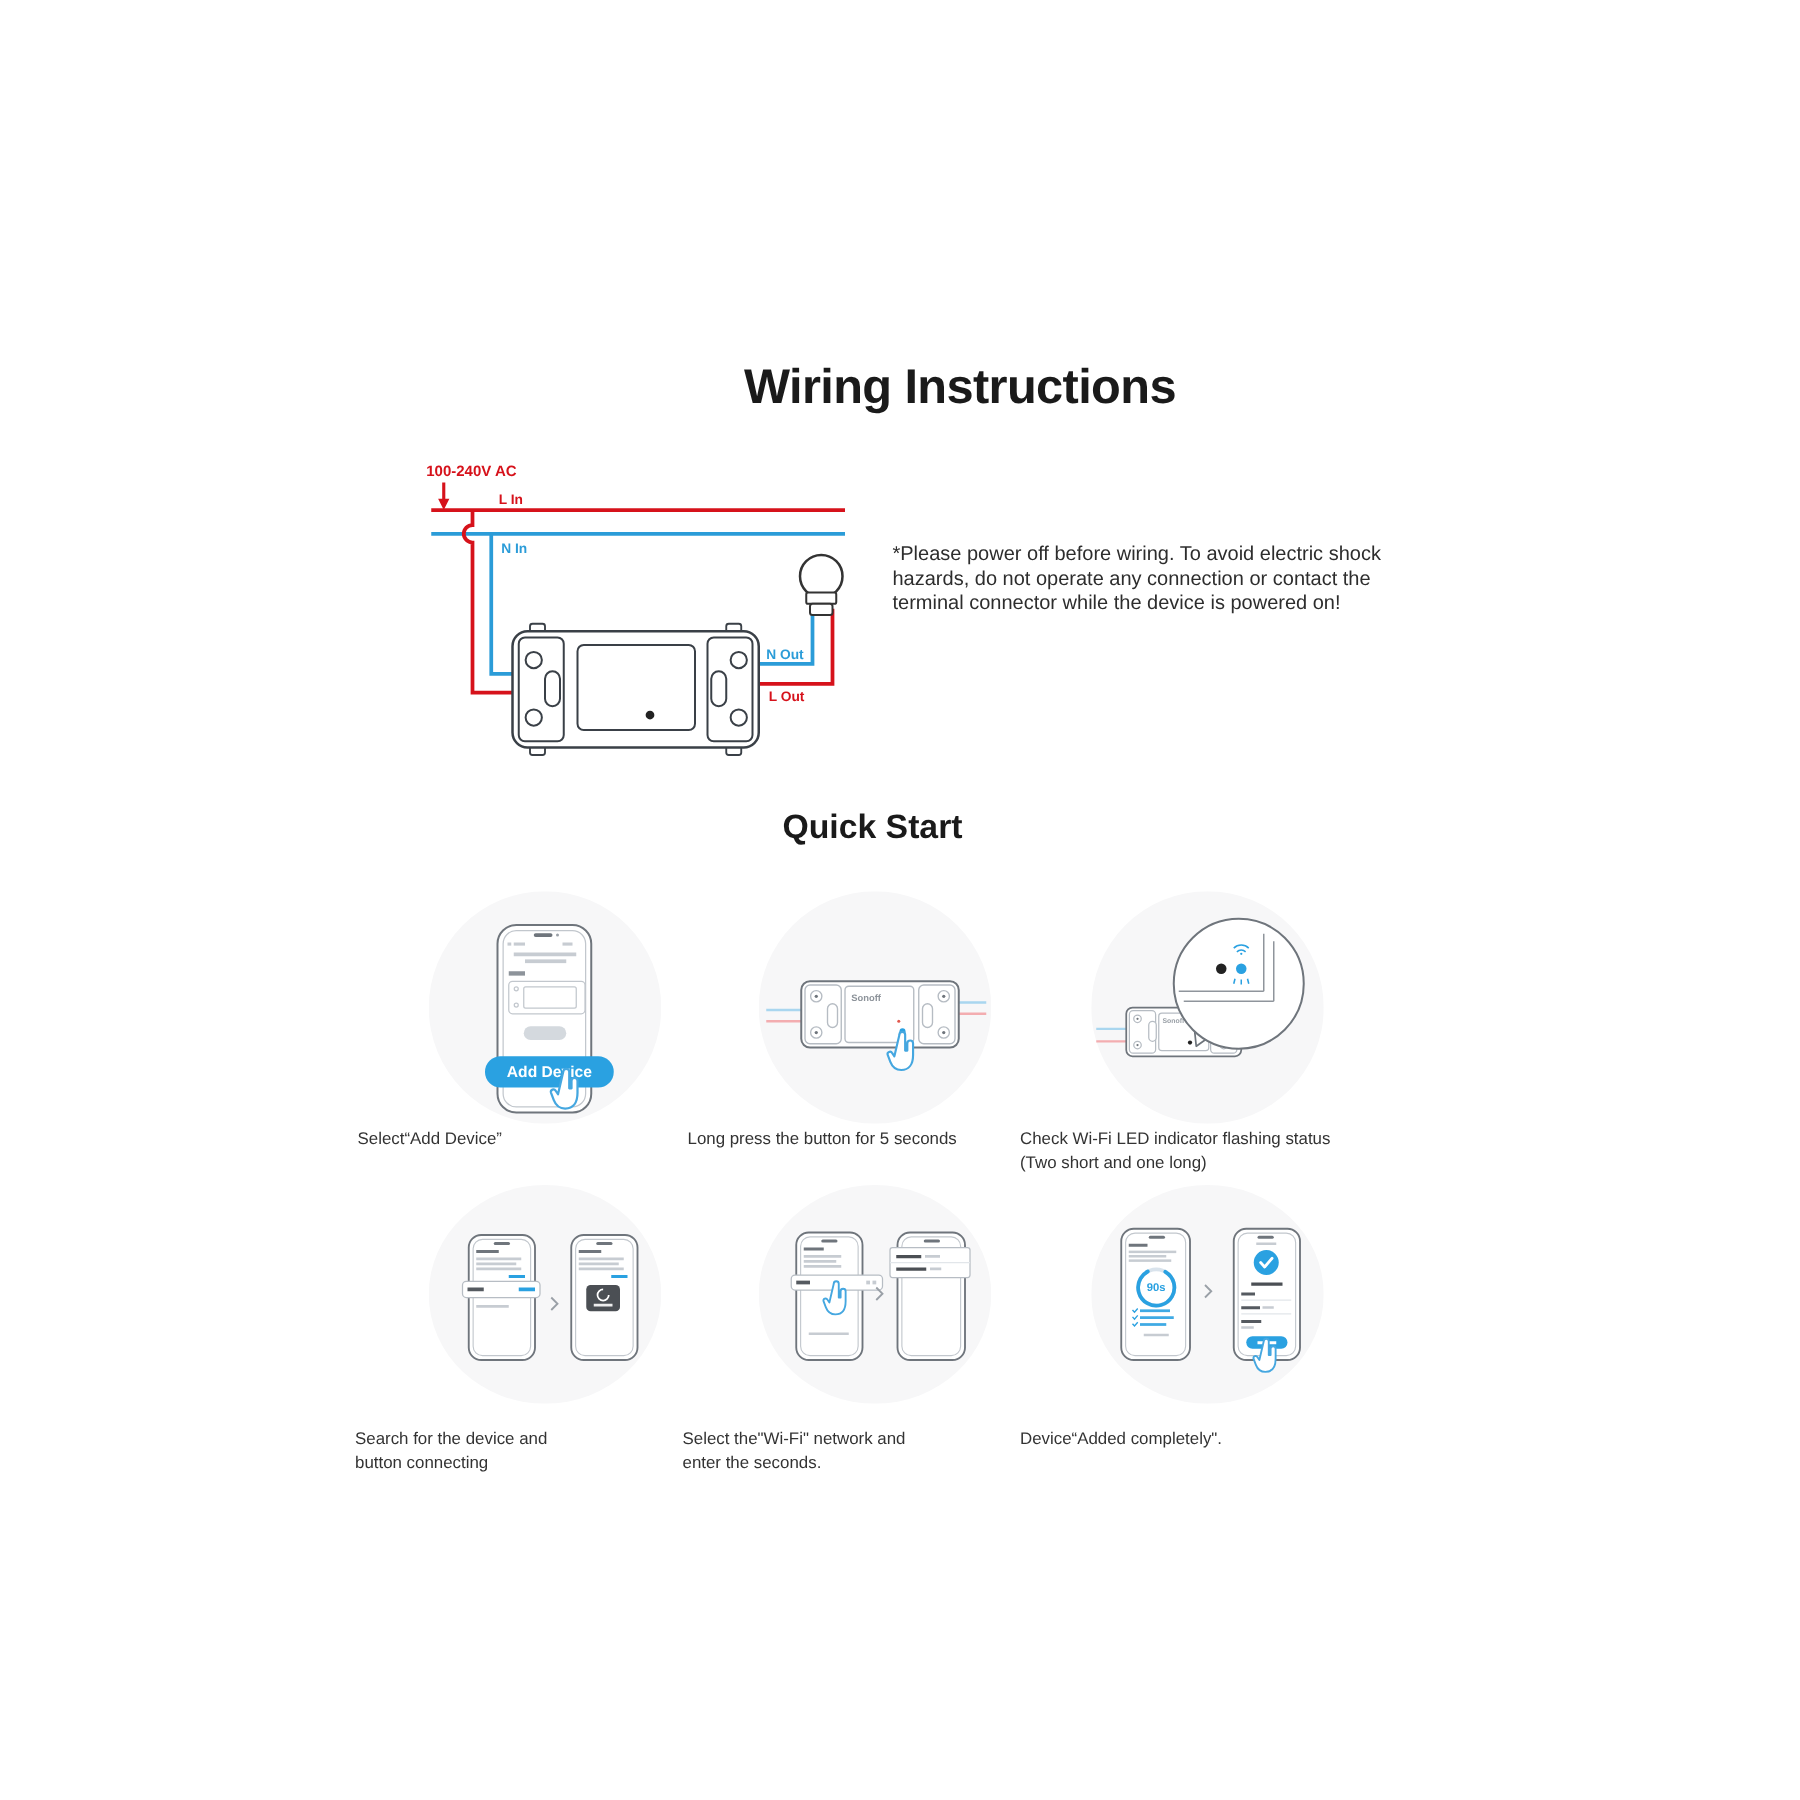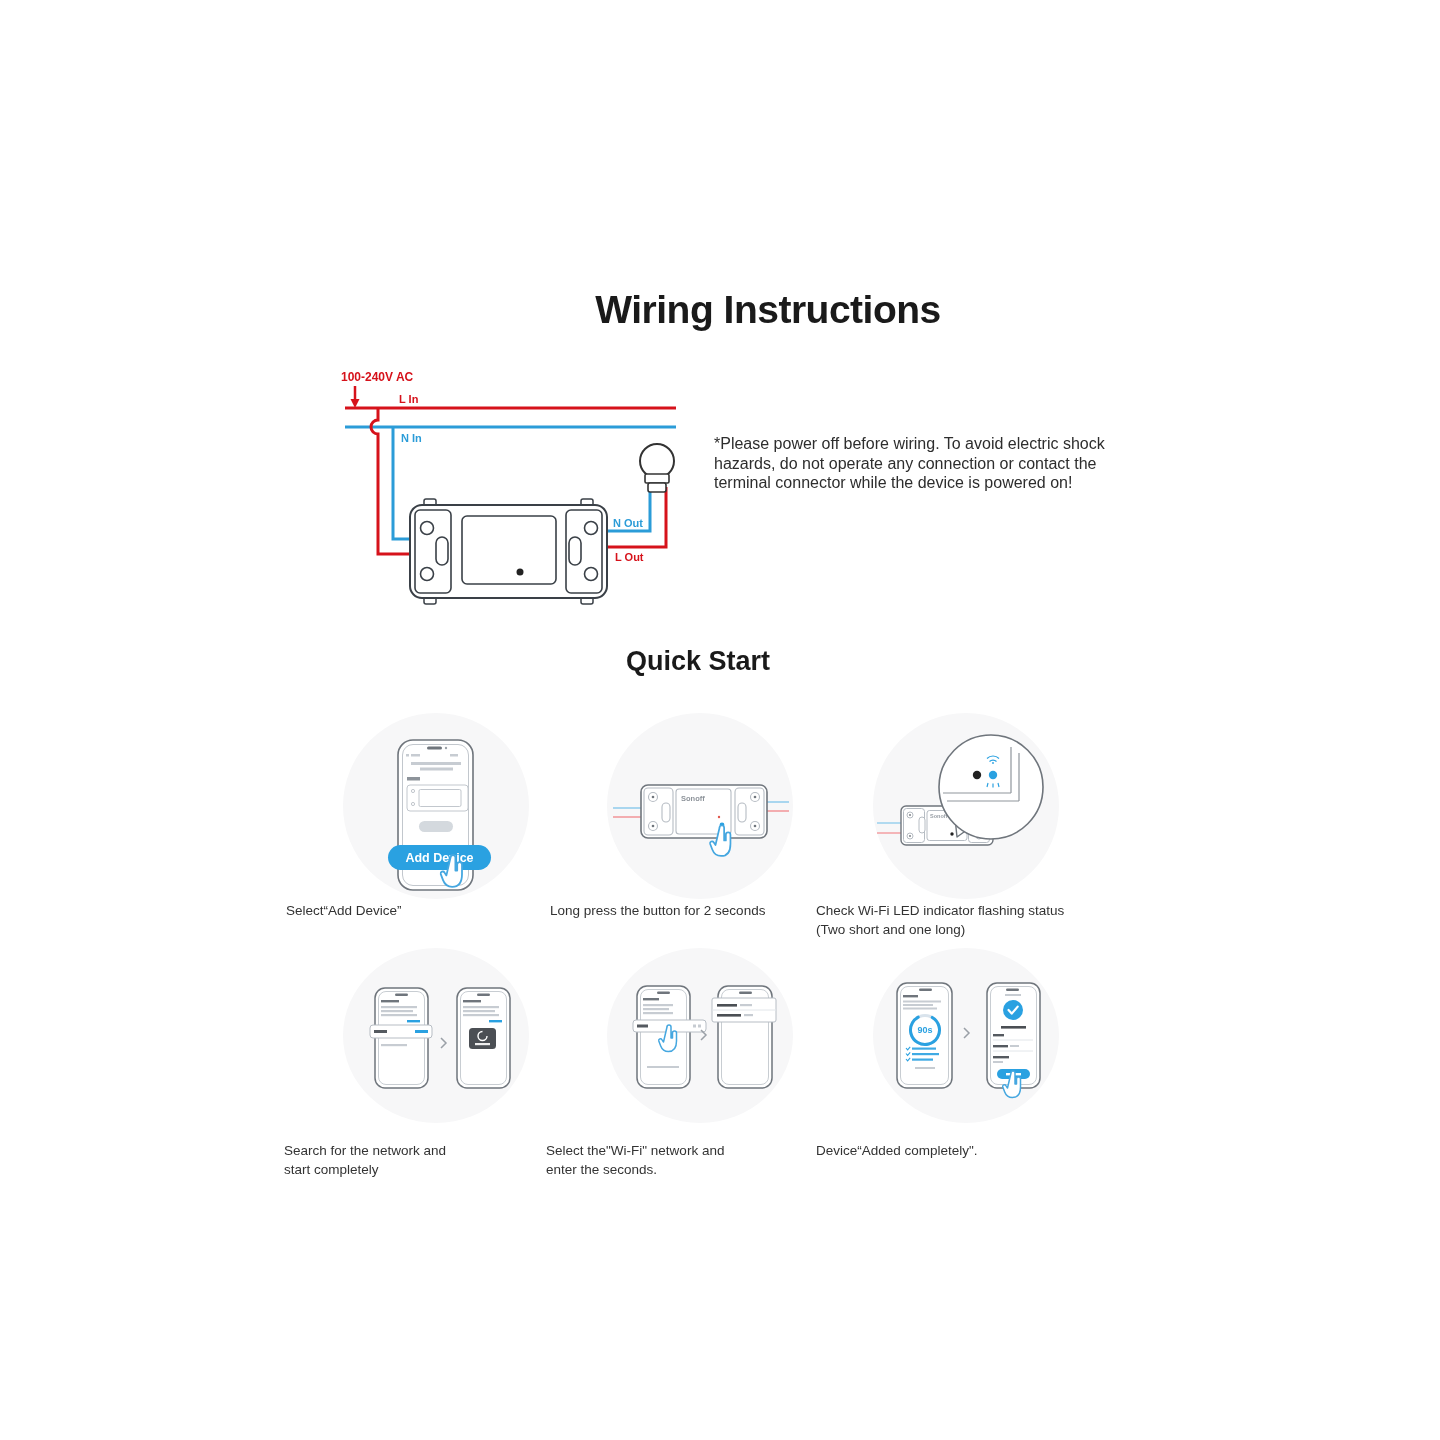--- a/index.html
+++ b/index.html
@@ -138,21 +138,21 @@
         <circle cx="148" cy="113" r="1.3" fill="#6f757c"></circle>
       <rect x="131" y="90" width="8" height="19" rx="4" stroke="#b6bcc3" stroke-width="1.1"></rect>
       <rect x="69" y="76" width="55" height="45" rx="3" stroke="#b6bcc3" stroke-width="1.1"></rect>
       <text x="74" y="88" class="brand">Sonoff</text>
       <circle cx="112" cy="104" r="1.2" fill="#e2574d"></circle>
       <circle cx="115" cy="112" r="2.4" fill="#2aa1e1"></circle>
     </g>
     <use href="#hand-shape" transform="translate(101.6,110.2) scale(1.15)"></use>
   </svg>
   <div class="abs cap" style="top:901px;left:550px;">
-    <div>Long press the button for 2 seconds</div>
+    <div>Long press the button for 5 seconds</div>
   </div>
 
   <svg class="abs" style="top:713px;left:873px;" width="186" height="186" viewBox="0 0 186 186">
     <ellipse cx="93" cy="93" rx="93" ry="93" fill="#f7f7f8"></ellipse>
     <g stroke-width="1.8">
       <line x1="4" y1="110" x2="28" y2="110" stroke="#a9d6ef"></line>
       <line x1="4" y1="120" x2="28" y2="120" stroke="#f3adb0"></line>
     </g>
     <g fill="#fff">
       <rect x="28" y="93" width="92" height="39" rx="5" stroke="#6f757c" stroke-width="1.4"></rect>
@@ -227,22 +227,22 @@
       <rect x="120" y="66" width="36" height="2.2" fill="#c7ccd2"></rect>
       <rect x="146" y="72" width="13" height="2.4" fill="#2aa1e1"></rect>
       <g>
         <rect x="126" y="80" width="27" height="21" rx="3.5" fill="#4b4f54"></rect>
         <path d="M139.5 83.5 a4.5 4.5 0 1 0 4.5 4.5" fill="none" stroke="#fff" stroke-width="1.4"></path>
         <rect x="132" y="95" width="15" height="2.2" fill="#eeeeee"></rect>
       </g>
     </g>
   </svg>
   <div class="abs cap" style="top:1141px;left:284px;">
-    <div>Search for the network and</div>
-    <div>start completely</div>
+    <div>Search for the device and</div>
+    <div>button connecting</div>
   </div>
 
   <svg class="abs" style="top:948px;left:607px;" width="186" height="175" viewBox="0 0 186 175">
     <ellipse cx="93" cy="87.5" rx="93" ry="87.5" fill="#f7f7f8"></ellipse>
     <g>
       <rect x="30" y="38" width="53" height="102" rx="10" fill="#fff" stroke="#6f757c" stroke-width="1.5"></rect>
       <rect x="33.5" y="41.5" width="46" height="95" rx="7.5" fill="none" stroke="#c2c7cd" stroke-width="0.9"></rect>
       <rect x="50" y="43.5" width="13" height="2.5" rx="1.2" fill="#6f757c"></rect>
       <rect x="36" y="50" width="16" height="2.4" fill="#6f757c"></rect>
       <rect x="36" y="56" width="30" height="2.2" fill="#c7ccd2"></rect>

